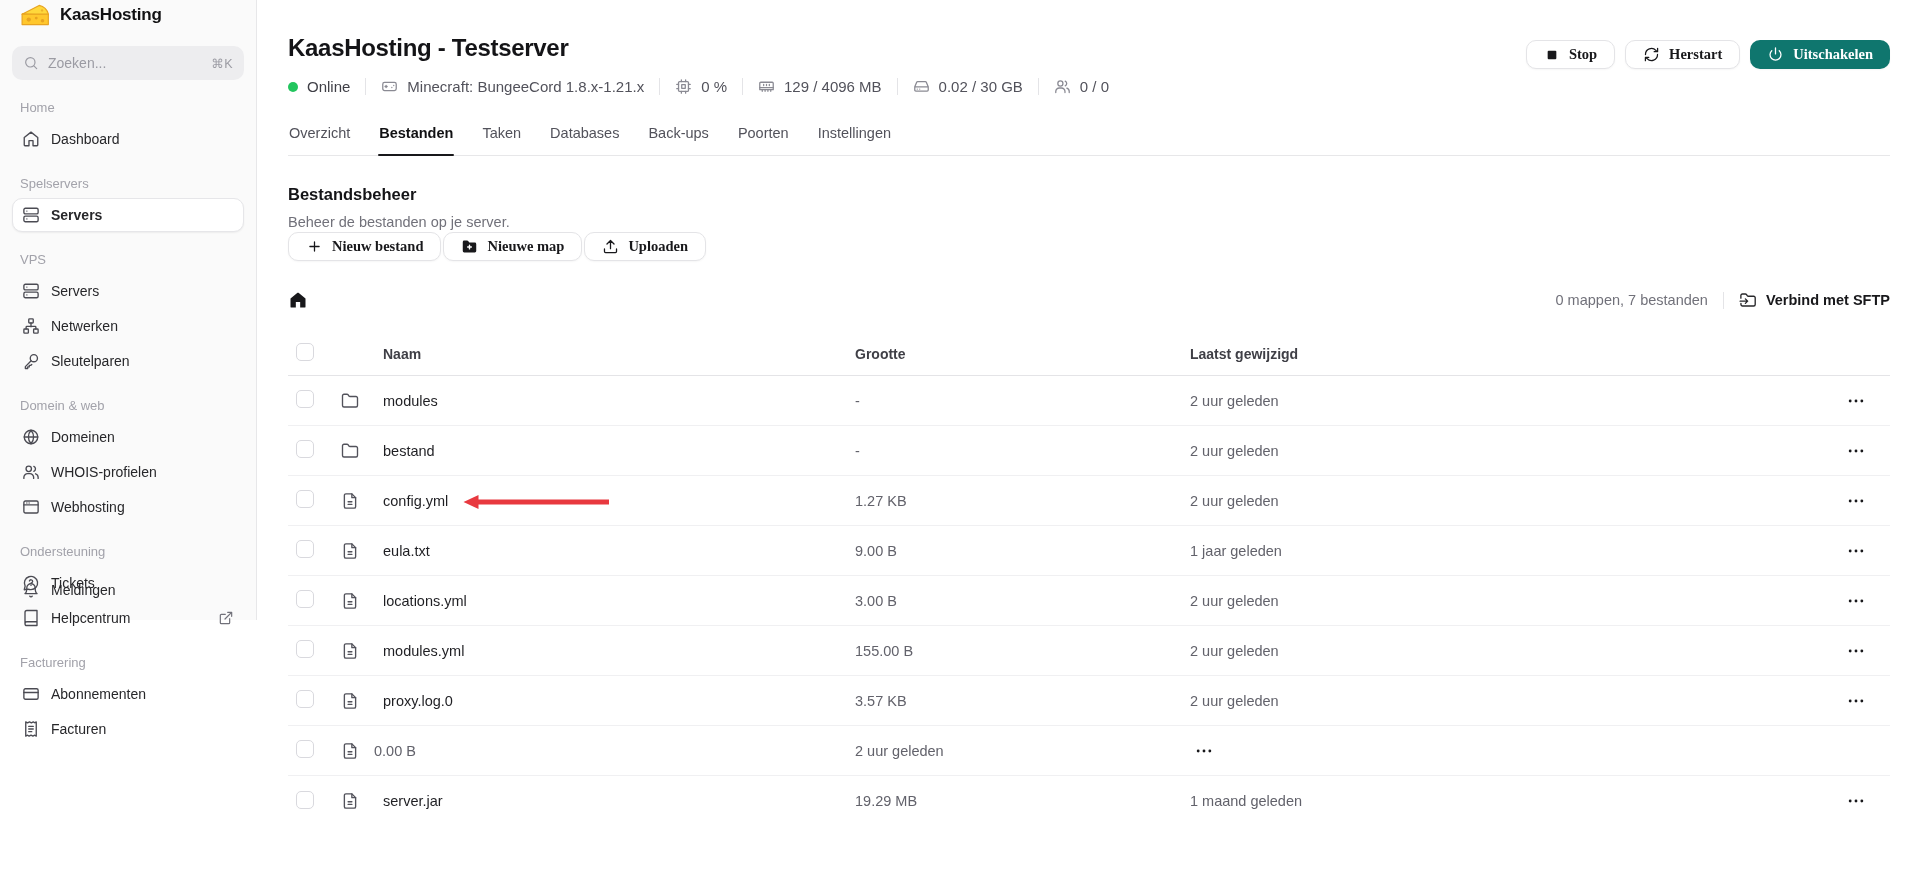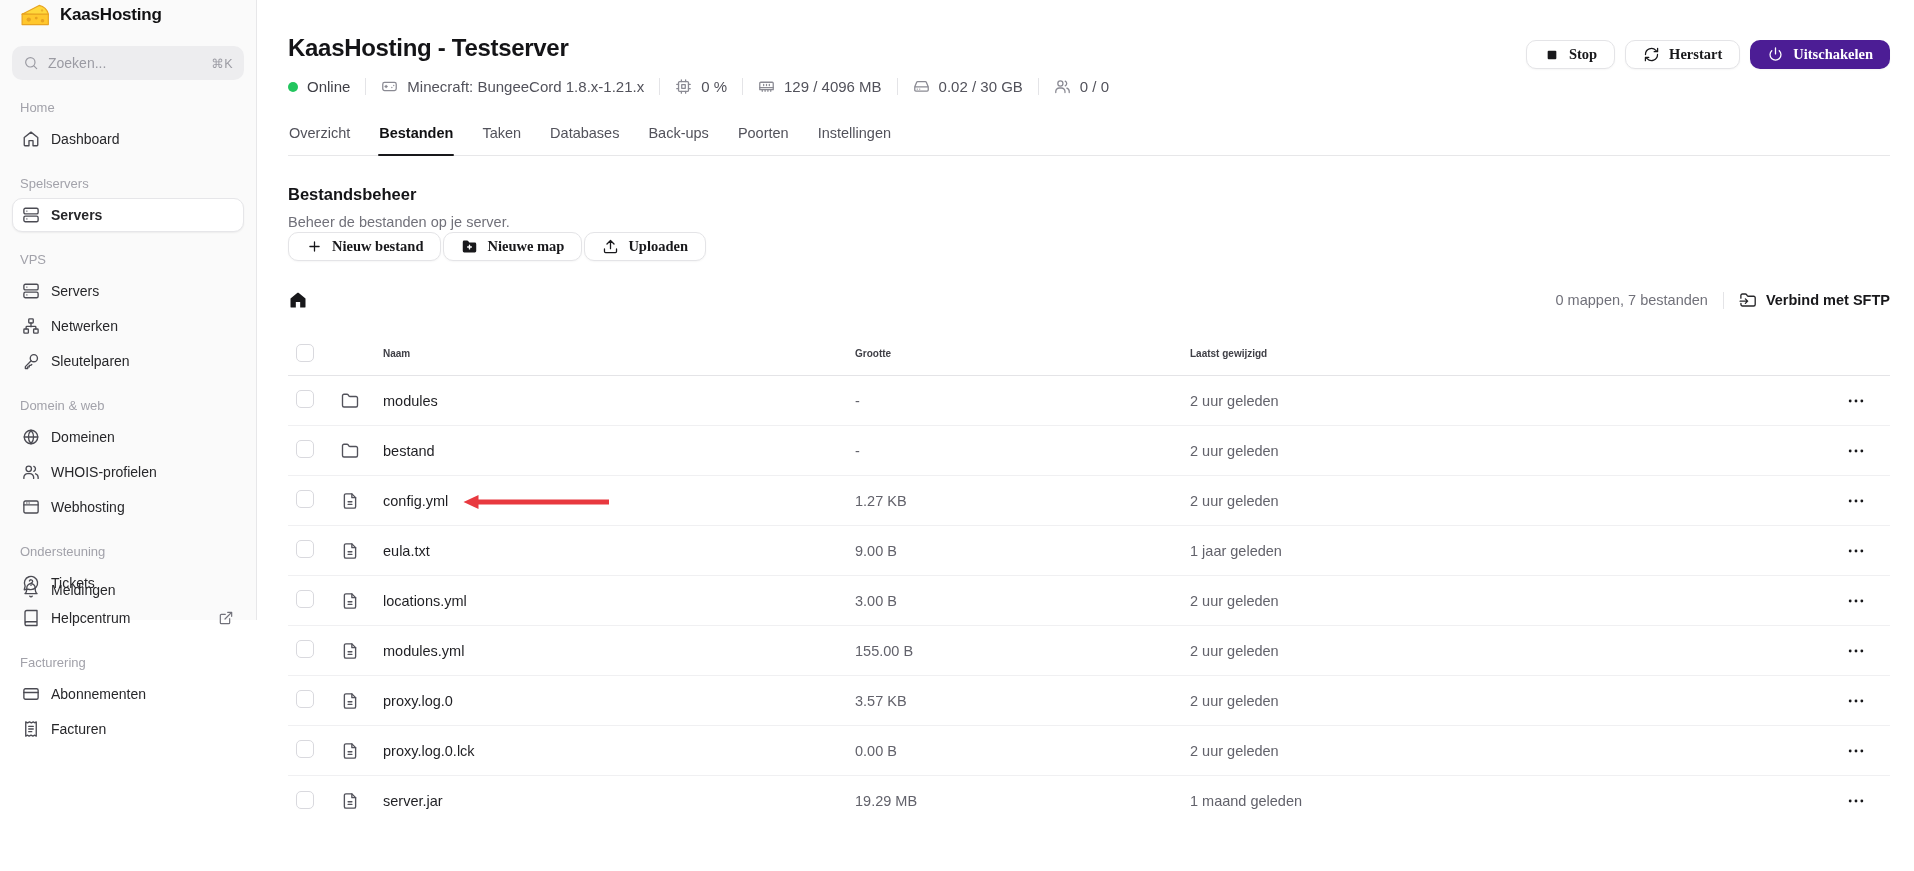--- a/index.html
+++ b/index.html
@@ -92,21 +92,21 @@
     font-family:inherit; font-size:14.5px; font-weight:700; color:#18181b; cursor:pointer; padding:0;
   }
   .sftp-btn .icn { color:#27272a; }
 
   .table { margin-top:20px; }
   .thead, .trow {
     display:grid;
     grid-template-columns:48px 38px 481px 335px 1fr 48px;
     align-items:center;
   }
-  .thead { height:44px; border-bottom:1px solid #e4e4e7; font-size:10px; font-weight:700; color:#3f3f46; }
+  .thead { height:44px; border-bottom:1px solid #e4e4e7; font-size:14px; font-weight:700; color:#3f3f46; }
   .trow { height:50px; border-bottom:1px solid #f0f0f2; font-size:14.5px; }
   .trow:last-child { border-bottom:none; }
   .c-check { padding-left:8px; }
   .checkbox {
     width:18px; height:18px; border:1.5px solid #d9d9de; border-radius:5px;
     background:#fff; display:inline-block; cursor:pointer;
   }
   .c-icon { display:flex; justify-content:flex-start; padding-left:5px; }
   .c-icon .icn { color:#52525b; }
   .c-name { display:flex; align-items:center; gap:14px; padding-left:9px; color:#1f1f23; }
@@ -369,21 +369,21 @@
       <span>Stop</span>
     </button>
     <button class="btn">
       <span class="icn n17">
           <svg viewBox="0 0 24 24" fill="none" stroke="currentColor" stroke-width="1.8" stroke-linecap="round" stroke-linejoin="round">
             <path d="M3.5 12a8.5 8.5 0 0 1 14.7-5.8L20.6 8M20.6 3.2V8h-4.8M20.5 12a8.5 8.5 0 0 1-14.7 5.8L3.4 16M3.4 20.8V16h4.8"></path>
           </svg>
         </span>
       <span>Herstart</span>
     </button>
-    <button class="btn btn-danger" style="background: #4c1d95;">
+    <button class="btn btn-danger" style="background: #0f766e;">
       <span class="icn n17">
           <svg viewBox="0 0 24 24" fill="none" stroke="currentColor" stroke-width="1.8" stroke-linecap="round" stroke-linejoin="round">
             <path d="M12 2.8v8.4"></path>
             <path d="M17.3 6.6a7.7 7.7 0 1 1-10.6 0"></path>
           </svg>
         </span>
       <span>Uitschakelen</span>
     </button>
   </div>
 
@@ -661,23 +661,20 @@
         <div class="trow">
           <div class="c-check"><span class="checkbox"></span></div>
           <div class="c-icon">
             <span class="icn n18">
               <svg viewBox="0 0 24 24" fill="none" stroke="currentColor" stroke-width="1.8" stroke-linecap="round" stroke-linejoin="round">
                 <path d="M14.5 2.5h-8a2 2 0 0 0-2 2v15a2 2 0 0 0 2 2h11a2 2 0 0 0 2-2V7.5z"></path>
                 <path d="M14.5 2.5v5h5M9.5 13h5M9.5 16.5h5"></path>
               </svg>
             </span>
           </div>
-          <div class="c-name">
-            <span class="fname">proxy.log.0.lck</span>
-          </div>
           <div class="c-size">0.00 B</div>
           <div class="c-mod">2 uur geleden</div>
           <div>
             <button class="dots-btn">
               <span class="icn n20">
                 <svg viewBox="0 0 24 24" fill="none" stroke="currentColor" stroke-width="1.8" stroke-linecap="round" stroke-linejoin="round">
                   <circle cx="5" cy="12" r="1.7" fill="currentColor" stroke="none"></circle>
                   <circle cx="12" cy="12" r="1.7" fill="currentColor" stroke="none"></circle>
                   <circle cx="19" cy="12" r="1.7" fill="currentColor" stroke="none"></circle>
                 </svg>

